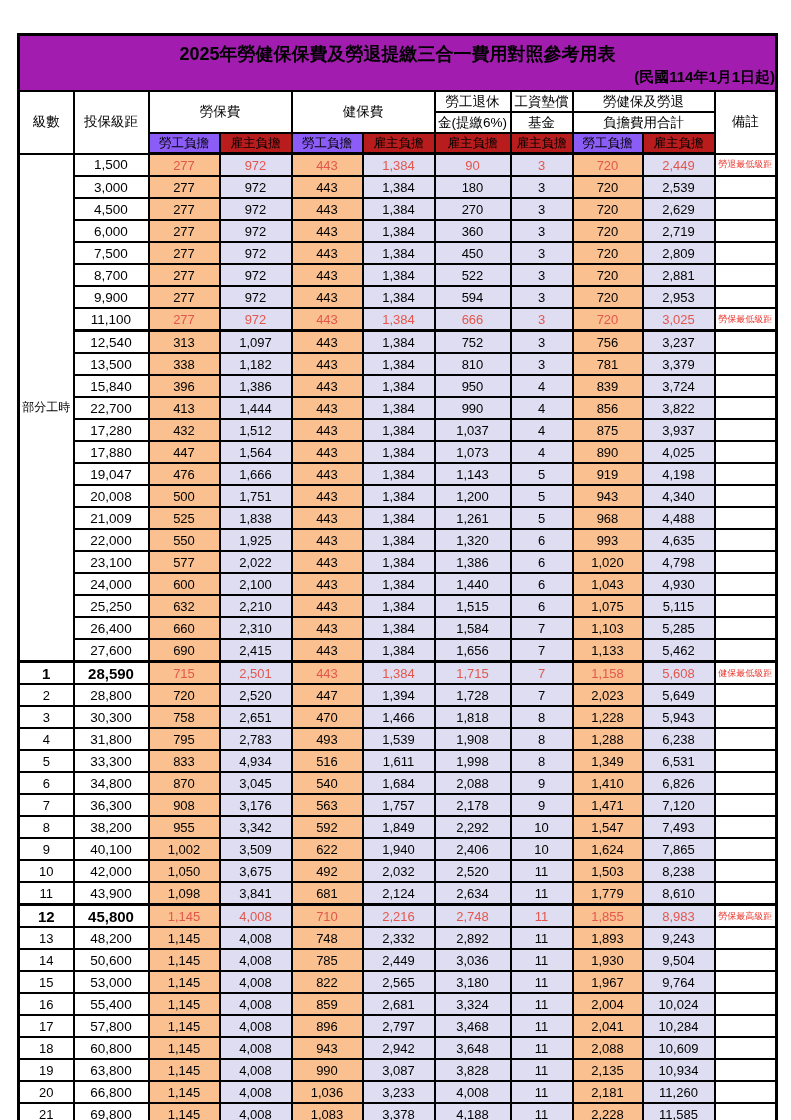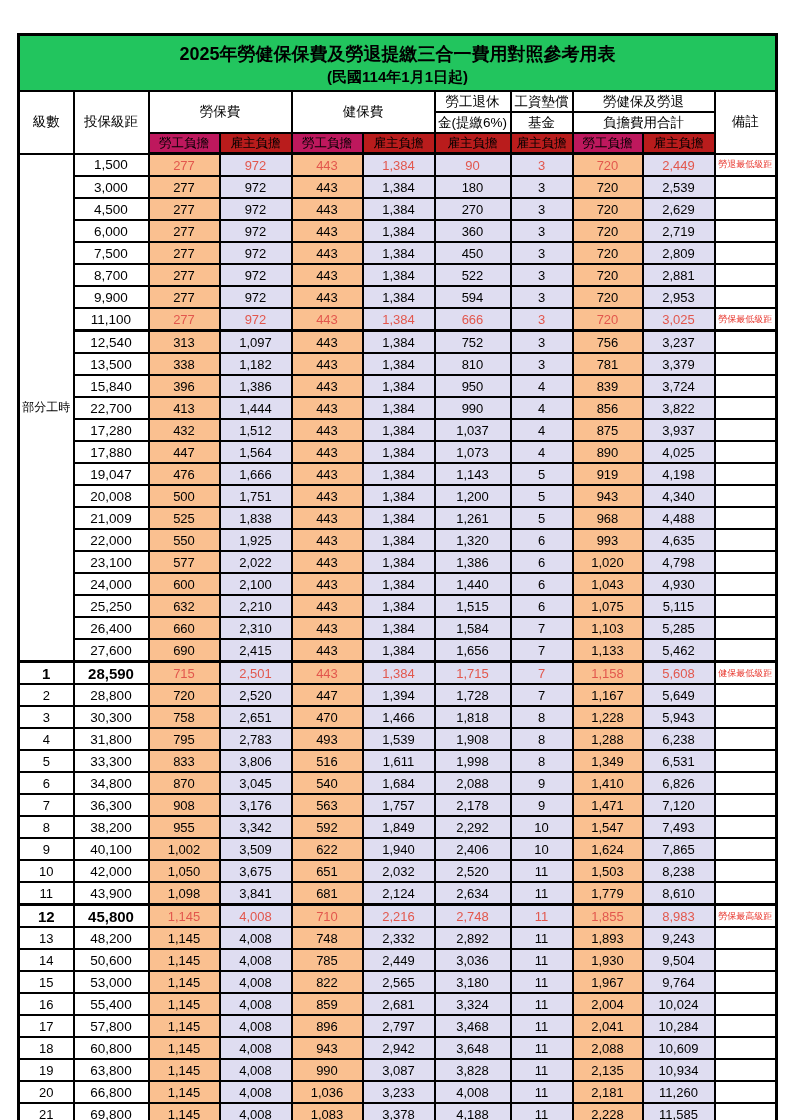--- a/index.html
+++ b/index.html
@@ -13,34 +13,34 @@
     margin:33px 0 0 17px;width:758px;
     border:3px solid #000;
   }
   th,td{
     border:2px solid #000;
     padding:0;margin:0;
     text-align:center;vertical-align:middle;
     white-space:nowrap;overflow:hidden;
   }
   
-  .title-cell{height:54px;background:#22c55e;}
+  .title-cell{height:54px;background:#a21caf;}
   .title-main{font-size:18px;font-weight:bold;line-height:1.6;}
-  .title-sub{font-size:15px;font-weight:bold;line-height:1.1;}
+  .title-sub{font-size:15px;font-weight:bold;line-height:1.1;text-align:right;}
   
   thead th{font-weight:normal;background:#fff;}
   .h-group{font-size:13.5px;height:19px;}
   .h-sub{font-size:12.5px;height:18px;border-bottom-width:3px;}
   
   tbody td{font-size:13px;height:20px;}
   .bracket-cell{font-size:13.5px;margin-left:12px;}
   .emph{font-size:15px;font-weight:bold;}
   .c-orange{background:#fac090;}
   .c-lav{background:#dfddf1;}
-  .h-orange{background:#be185d;}
+  .h-orange{background:#8b5cf6;}
   .h-lav{background:#b91c1c;}
   .pt-cell{font-size:12px;background:#fff;}
   .remark-cell{font-size:9px;color:#e8352c;padding:0 1px;margin-left:36px;}
   .red-row td.num{color:#e2574d;}
   .tt td{border-top-width:3px;}
   .tb td{border-bottom-width:3px;}
 </style>
 </head>
 <body>
 
@@ -384,21 +384,21 @@
       </tr>
       <tr class="">
         <td class="level-cell">2</td>
         <td class="bracket-cell">28,800</td>
         <td class="c-orange num">720</td>
         <td class="c-lav num">2,520</td>
         <td class="c-orange num">447</td>
         <td class="c-lav num">1,394</td>
         <td class="c-lav num">1,728</td>
         <td class="c-lav num">7</td>
-        <td class="c-orange num">1,167</td>
+        <td class="c-orange num">2,023</td>
         <td class="c-lav num">5,649</td>
         <td class="remark-cell"></td>
       </tr>
       <tr class="">
         <td class="level-cell">3</td>
         <td class="bracket-cell">30,300</td>
         <td class="c-orange num">758</td>
         <td class="c-lav num">2,651</td>
         <td class="c-orange num">470</td>
         <td class="c-lav num">1,466</td>
@@ -418,21 +418,21 @@
         <td class="c-lav num">1,908</td>
         <td class="c-lav num">8</td>
         <td class="c-orange num">1,288</td>
         <td class="c-lav num">6,238</td>
         <td class="remark-cell"></td>
       </tr>
       <tr class="">
         <td class="level-cell">5</td>
         <td class="bracket-cell">33,300</td>
         <td class="c-orange num">833</td>
-        <td class="c-lav num">3,806</td>
+        <td class="c-lav num">4,934</td>
         <td class="c-orange num">516</td>
         <td class="c-lav num">1,611</td>
         <td class="c-lav num">1,998</td>
         <td class="c-lav num">8</td>
         <td class="c-orange num">1,349</td>
         <td class="c-lav num">6,531</td>
         <td class="remark-cell"></td>
       </tr>
       <tr class="">
         <td class="level-cell">6</td>
@@ -484,21 +484,21 @@
         <td class="c-lav num">10</td>
         <td class="c-orange num">1,624</td>
         <td class="c-lav num">7,865</td>
         <td class="remark-cell"></td>
       </tr>
       <tr class="">
         <td class="level-cell">10</td>
         <td class="bracket-cell">42,000</td>
         <td class="c-orange num">1,050</td>
         <td class="c-lav num">3,675</td>
-        <td class="c-orange num">651</td>
+        <td class="c-orange num">492</td>
         <td class="c-lav num">2,032</td>
         <td class="c-lav num">2,520</td>
         <td class="c-lav num">11</td>
         <td class="c-orange num">1,503</td>
         <td class="c-lav num">8,238</td>
         <td class="remark-cell"></td>
       </tr>
       <tr class="">
         <td class="level-cell">11</td>
         <td class="bracket-cell">43,900</td>

